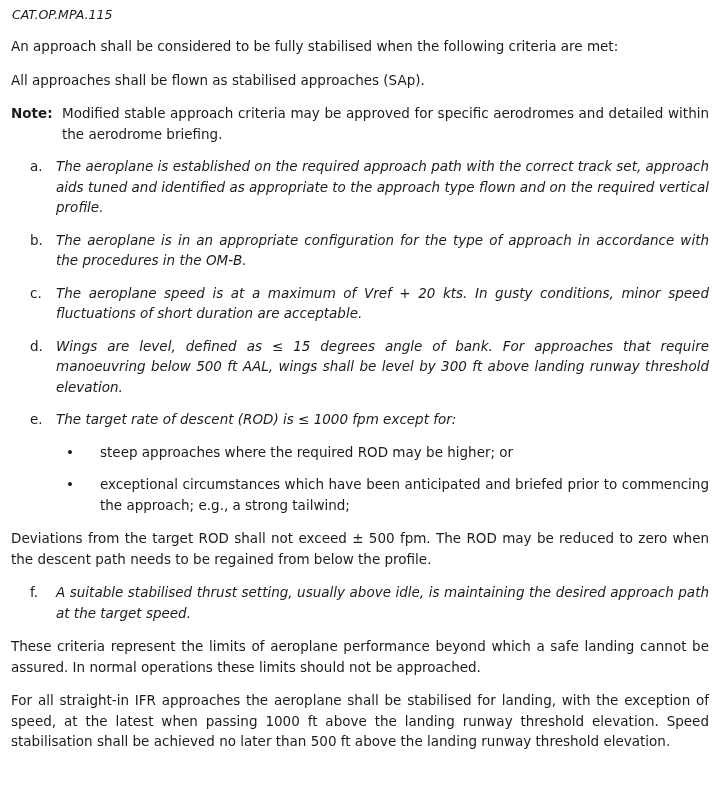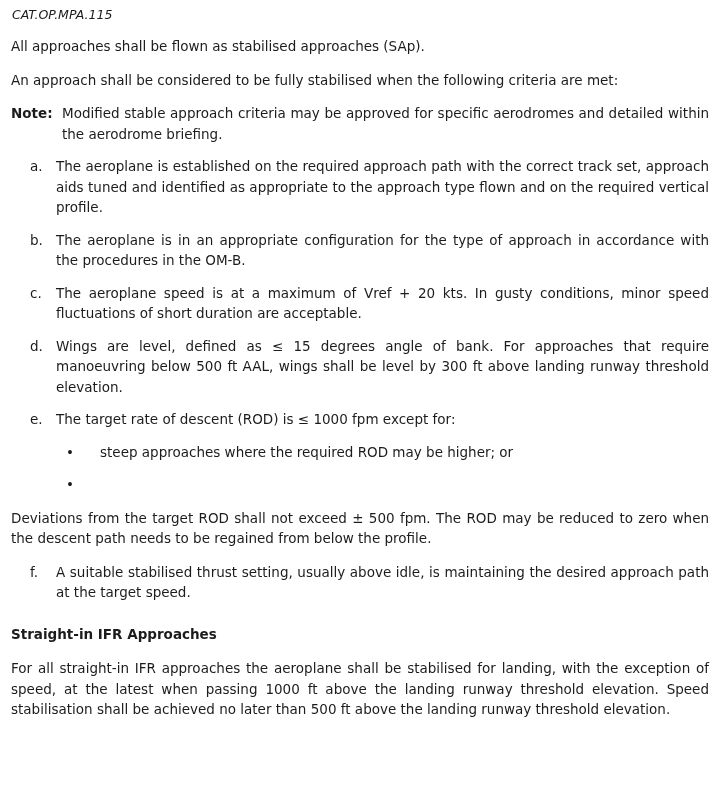--- a/index.html
+++ b/index.html
@@ -50,20 +50,21 @@
     display: flex;
     margin: 12px 0;
   }
   .li-label {
     flex: 0 0 26px;
     margin-left: 19px;
   }
   .li-text {
     flex: 1;
     text-align: justify;
+    font-style: italic;
   }
   .bullet {
     display: flex;
     margin: 12px 0;
   }
   .bullet-glyph {
     flex: 0 0 34px;
     margin-left: 55px;
   }
   .bullet-text {
@@ -76,23 +77,23 @@
     margin: 21px 0 14px 0;
   }
 </style>
 </head>
 <body>
 
 <div class="page">
 
   <div class="ref">CAT.OP.MPA.115</div>
 
+  <p class="para">An approach shall be considered to be fully stabilised when the following criteria are met:</p>
+
   <p class="para">All approaches shall be flown as stabilised approaches (SAp).</p>
-
-  <p class="para">An approach shall be considered to be fully stabilised when the following criteria are met:</p>
 
   <div class="note">
     <span class="note-label">Note:</span>
     <span class="note-text">Modified stable approach criteria may be approved for specific aerodromes and detailed within the aerodrome briefing.</span>
   </div>
 
   <div class="li">
     <span class="li-label">a.</span>
     <div class="li-text">The aeroplane is established on the required approach path with the correct track set, approach aids tuned and identified as appropriate to the approach type flown and on the required vertical profile.</div>
   </div>
@@ -117,27 +118,28 @@
     <div class="li-text">The target rate of descent (ROD) is ≤ 1000 fpm except for:</div>
   </div>
 
   <div class="bullet">
     <span class="bullet-glyph">•</span>
     <div class="bullet-text">steep approaches where the required ROD may be higher; or</div>
   </div>
 
   <div class="bullet">
     <span class="bullet-glyph">•</span>
+    <div class="bullet-text">exceptional circumstances which have been anticipated and briefed prior to commencing the approach; e.g., a strong tailwind;</div>
   </div>
 
   <p class="para">Deviations from the target ROD shall not exceed ± 500 fpm. The ROD may be reduced to zero when the descent path needs to be regained from below the profile.</p>
 
   <div class="li">
     <span class="li-label">f.</span>
     <div class="li-text">A suitable stabilised thrust setting, usually above idle, is maintaining the desired approach path at the target speed.</div>
   </div>
 
+  <p class="para">These criteria represent the limits of aeroplane performance beyond which a safe land­ing cannot be assured. In normal operations these limits should not be approached.</p>
 
-  <h2 class="heading">Straight-in IFR Approaches</h2>
 
   <p class="para">For all straight-in IFR approaches the aeroplane shall be stabilised for landing, with the exception of speed, at the latest when passing 1000 ft above the landing runway thresh­old elevation. Speed stabilisation shall be achieved no later than 500 ft above the land­ing runway threshold elevation.</p>
 
 </div>
 
 </body></html>

